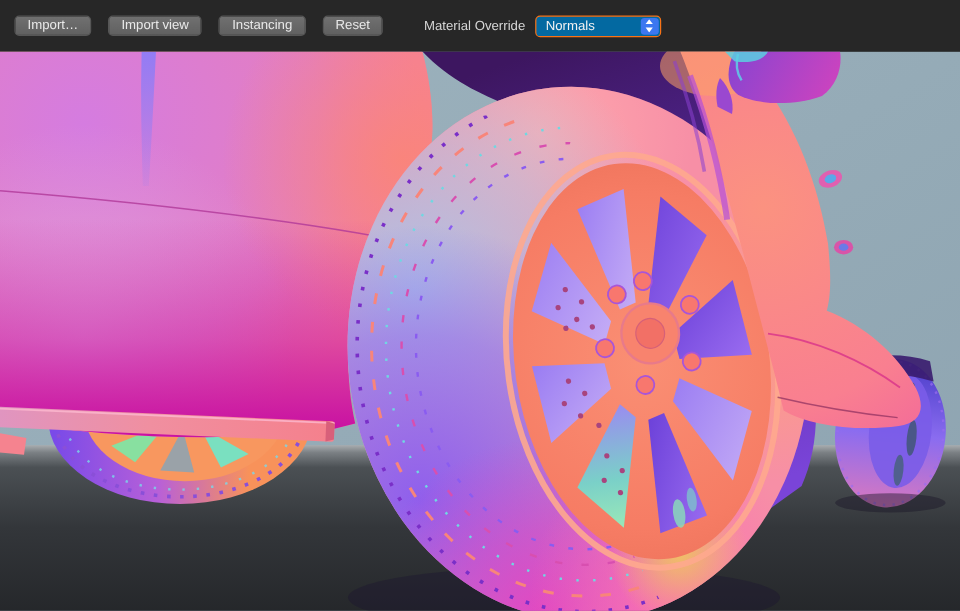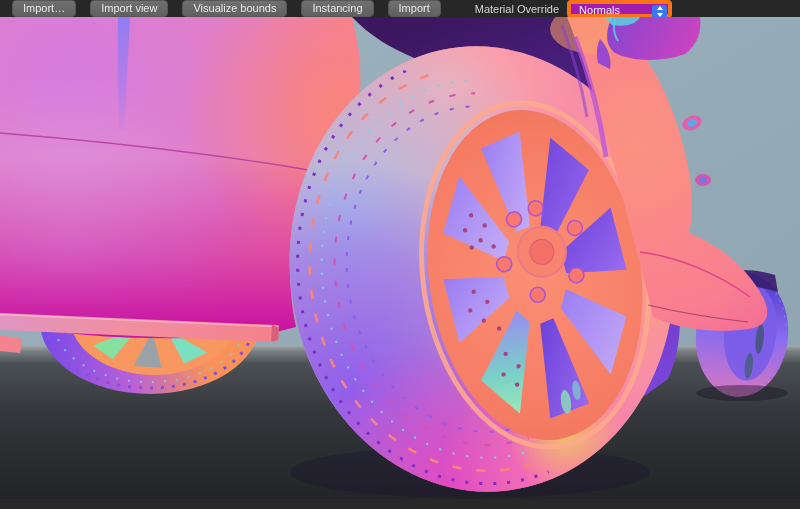--- a/index.html
+++ b/index.html
@@ -1,38 +1,37 @@
 <!DOCTYPE html>
 <html><head>
 <meta charset="utf-8">
 <style>
   html,body{margin:0;padding:0;background:#282828;}
   body{width:800px;height:509px;overflow:hidden;font-family:"Liberation Sans",sans-serif;-webkit-font-smoothing:antialiased;}
-  .toolbar{height:17px;background:#272727;display:flex;align-items:center;padding-left:12px;box-sizing:border-box;}
+  .toolbar{height:43px;background:#272727;display:flex;align-items:center;padding-left:12px;box-sizing:border-box;}
   .tb-btn{font-family:"Liberation Sans",sans-serif;font-size:11px;color:#e9e9e9;
     background:linear-gradient(#707070,#606060);border:1px solid #565656;border-radius:4px;
     height:17px;line-height:15px;padding:0 10px;margin-right:14px;white-space:nowrap;cursor:default;}
   .mo-label{font-size:11px;color:#d6d6d6;margin-left:20px;margin-right:8px;white-space:nowrap;}
-  .dropdown{position:relative;width:105px;height:18px;background:#a21caf;border:4px solid #f97316;border-radius:4px;
-    display:flex;align-items:flex-start;box-sizing:border-box;padding-left:8px;}
+  .dropdown{position:relative;width:105px;height:18px;background:#0369a1;border:1px solid #f97316;border-radius:4px;
+    display:flex;align-items:center;box-sizing:border-box;padding-left:8px;}
   .dropdown .dd-value{font-size:11px;color:#f2f2f2;}
   .dd-stepper{position:absolute;right:1px;top:1px;width:15px;height:14px;background:#3b77f0;border-radius:3px;
     display:flex;align-items:center;justify-content:center;}
   .viewport{position:relative;width:800px;height:482px;}
   svg{display:block;}
 </style>
 </head>
 <body>
 
 <div class="toolbar">
   <button class="tb-btn">Import…</button>
   <button class="tb-btn">Import view</button>
-  <button class="tb-btn">Visualize bounds</button>
   <button class="tb-btn">Instancing</button>
-  <button class="tb-btn">Import</button>
+  <button class="tb-btn">Reset</button>
   <span class="mo-label">Material Override</span>
   <div class="dropdown">
     <span class="dd-value">Normals</span>
     <span class="dd-stepper">
       <svg width="8" height="11" viewBox="0 0 8 11">
           <path d="M4 0 L7 4 L1 4 Z" fill="#fff"></path>
           <path d="M4 11 L7 7 L1 7 Z" fill="#fff"></path>
         </svg>
     </span>
   </div>

